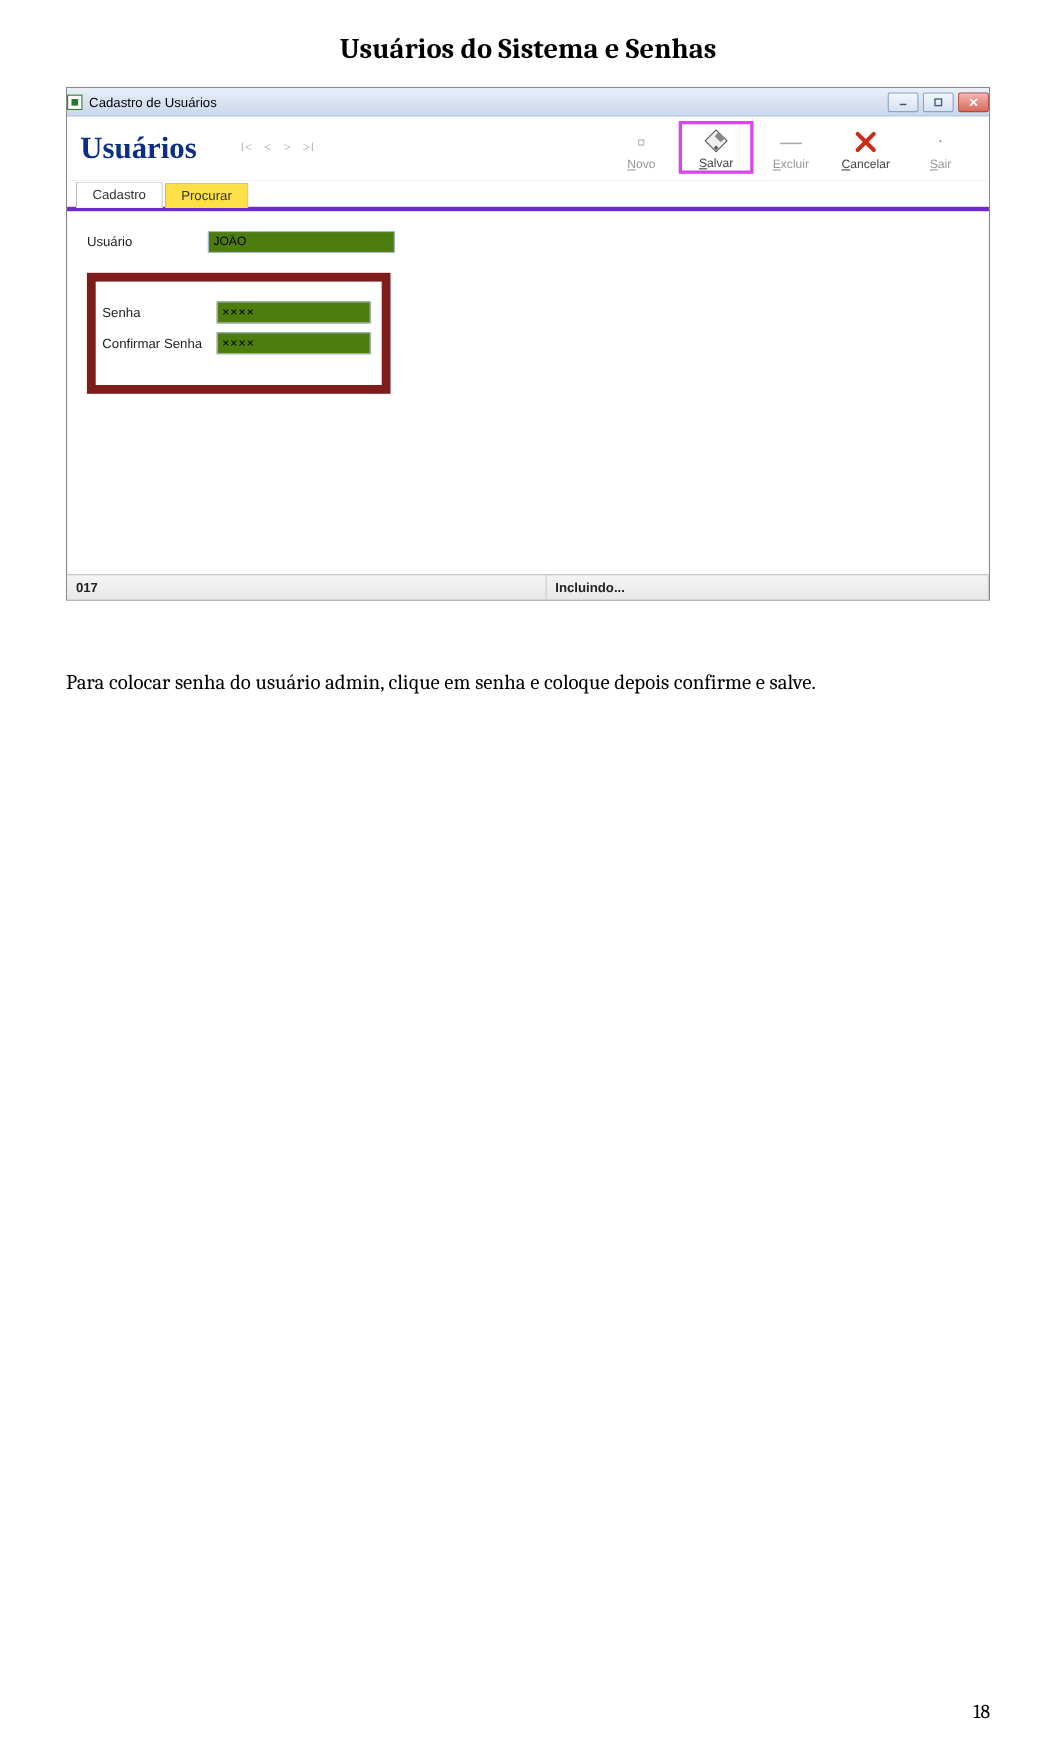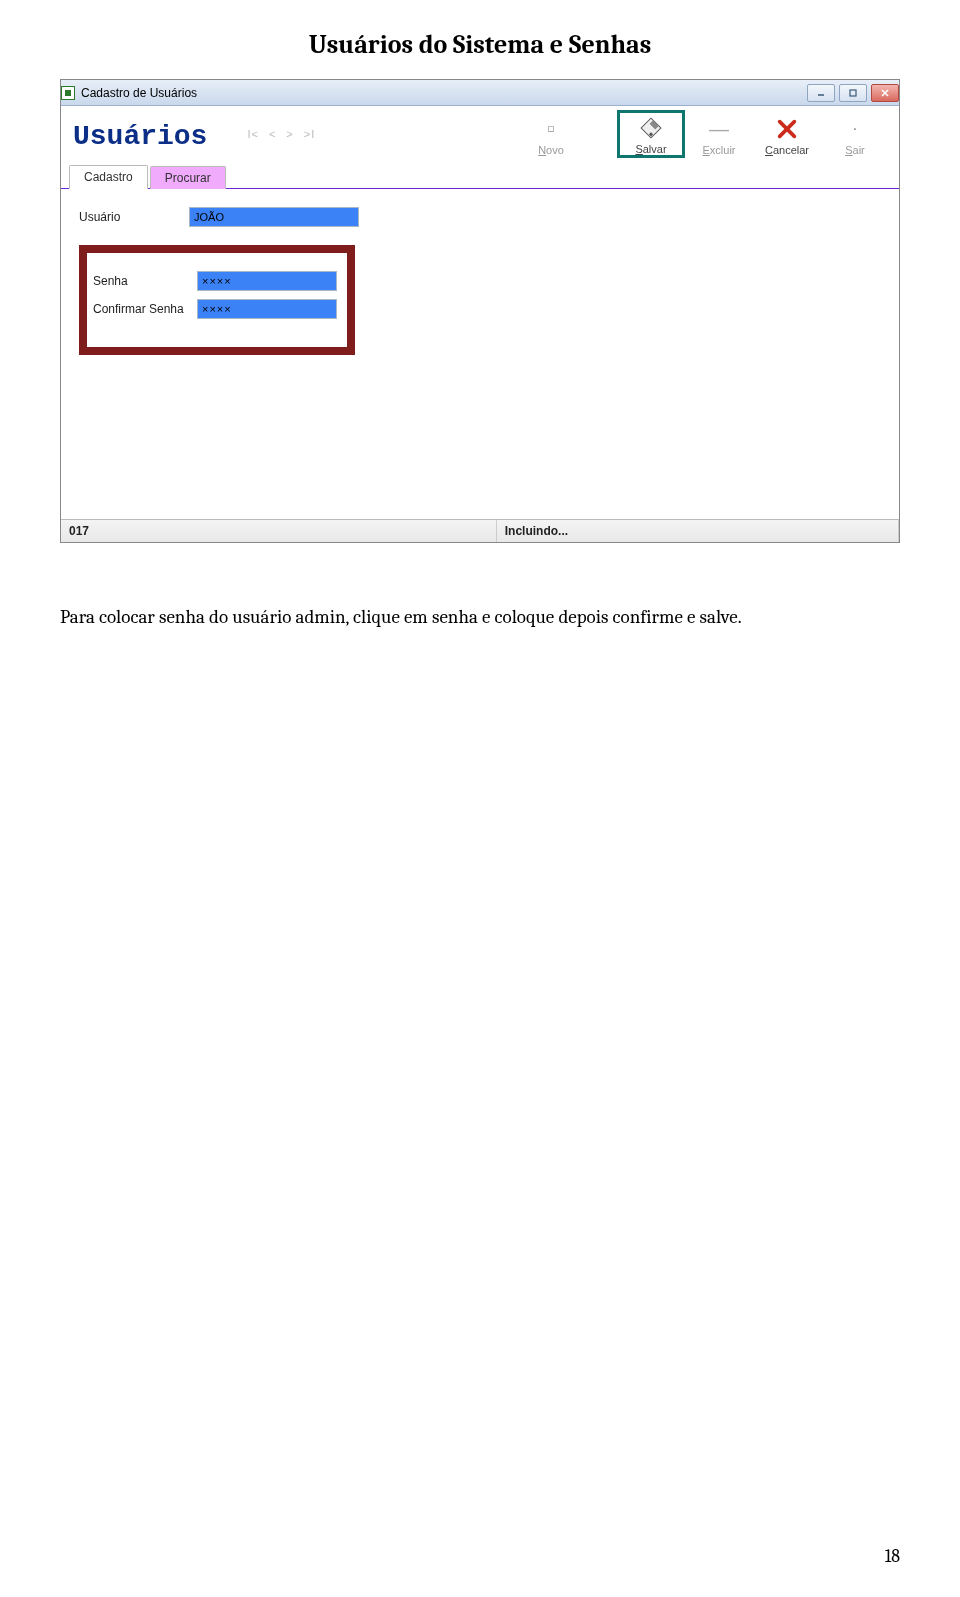--- a/index.html
+++ b/index.html
@@ -67,21 +67,21 @@
   }
   .win-btn svg { display:block; }
   .toolbar {
     display: flex;
     align-items: flex-end;
     padding: 4px 10px 6px 10px;
     border-bottom: 1px solid #c8c8c8;
     background: #fff;
   }
   .big-label {
-    font-family: Liberation Mono, monospace;
+    font-family: Liberation Serif, serif;
     font-size: 28px;
     font-weight: bold;
     color: #0b2e86;
     padding: 6px 10px 6px 2px;
   }
   .nav-arrows {
     display: flex; gap: 10px;
     margin-left: 30px;
     margin-bottom: 18px;
     color: #bbb;
@@ -94,44 +94,43 @@
     width: 68px;
     padding: 2px 4px 2px 4px;
     font-size: 11px;
     color: #444;
   }
   .tool-btn .ico { width: 26px; height: 26px; display:flex; align-items:center; justify-content:center; margin-bottom: 2px; }
   .tool-btn.disabled { color: #999; }
   .tool-btn .lbl { white-space: nowrap; }
   .tool-btn .lbl .ul { text-decoration: underline; }
   .salvar-hl {
-    border: 3px solid #0f766e;
+    border: 3px solid #d946ef;
     padding: 2px 4px 0 4px;
-    margin-left: 32px;
   }
   
   .ico-novo { color:#aaa; font-size:22px; line-height:1; }
   .ico-save svg { width:24px; height:24px; }
   .ico-delete { color:#aaa; font-size:20px; }
   .ico-cancel svg { width:22px; height:22px; }
   .ico-exit { color:#888; font-size:16px; }
 
   .tabs-row {
     display: flex;
     align-items: flex-end;
     padding: 0 8px;
     background: #fff;
-    border-bottom: 1px solid #6d28d9;
+    border-bottom: 4px solid #6d28d9;
     margin-top: -1px;
   }
   .tab {
     padding: 4px 14px;
     border: 1px solid #bbb;
     border-bottom: none;
-    background: #f0abfc;
+    background: #fde047;
     font-size: 12px;
     position: relative;
     top: 1px;
     margin-right: 2px;
     border-top-left-radius: 2px;
     border-top-right-radius: 2px;
   }
   .tab.active {
     background: #fff;
     border-bottom: 1px solid #fff;
@@ -144,21 +143,21 @@
   .row {
     display: flex; align-items: center;
     margin-bottom: 8px;
     font-size: 12px;
     color: #222;
   }
   .row label { width: 110px; }
   .row input {
     height: 20px;
     border: 1px solid #a8b8c8;
-    background: #3b82f6;
+    background: #4d7c0f;
     font-family: Tahoma, Arial, sans-serif;
     font-size: 11px;
     padding: 1px 4px;
   }
   .usuario-input { width: 170px; }
   .senha-input { width: 140px; font-family: monospace; letter-spacing:1px; }
   .highlight-box {
     border: 8px solid #7f1d1d;
     padding: 18px 10px 28px 6px;
     margin-top: 10px;

